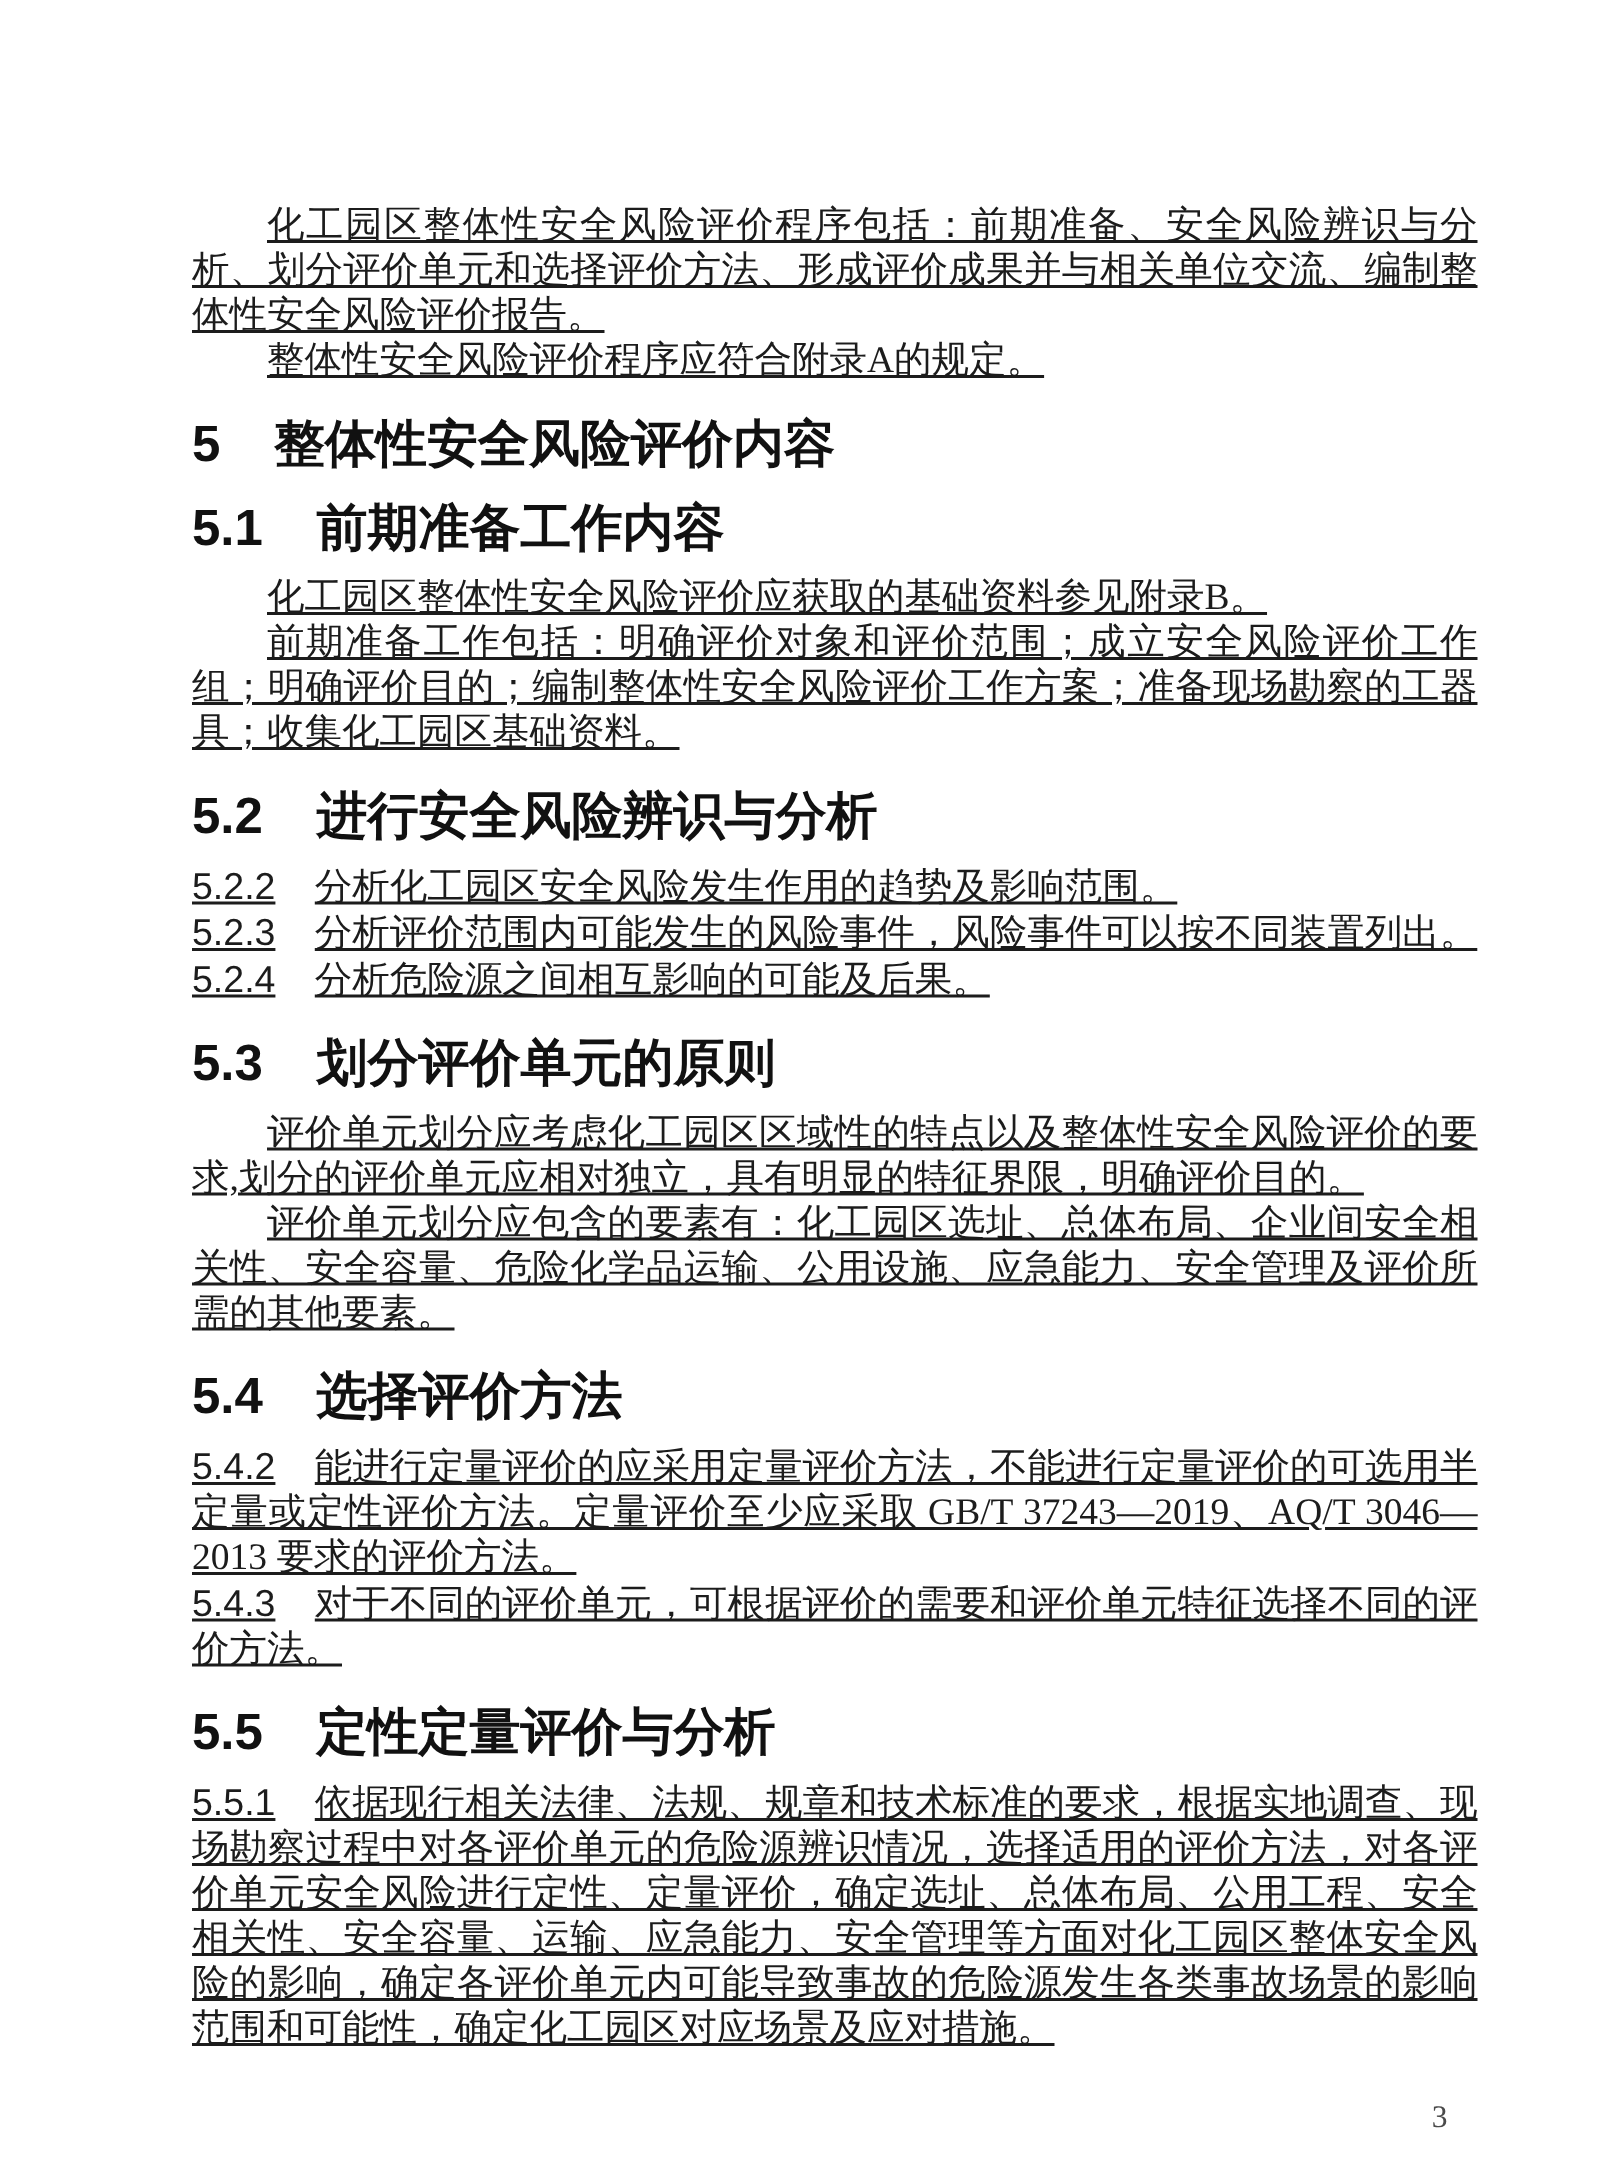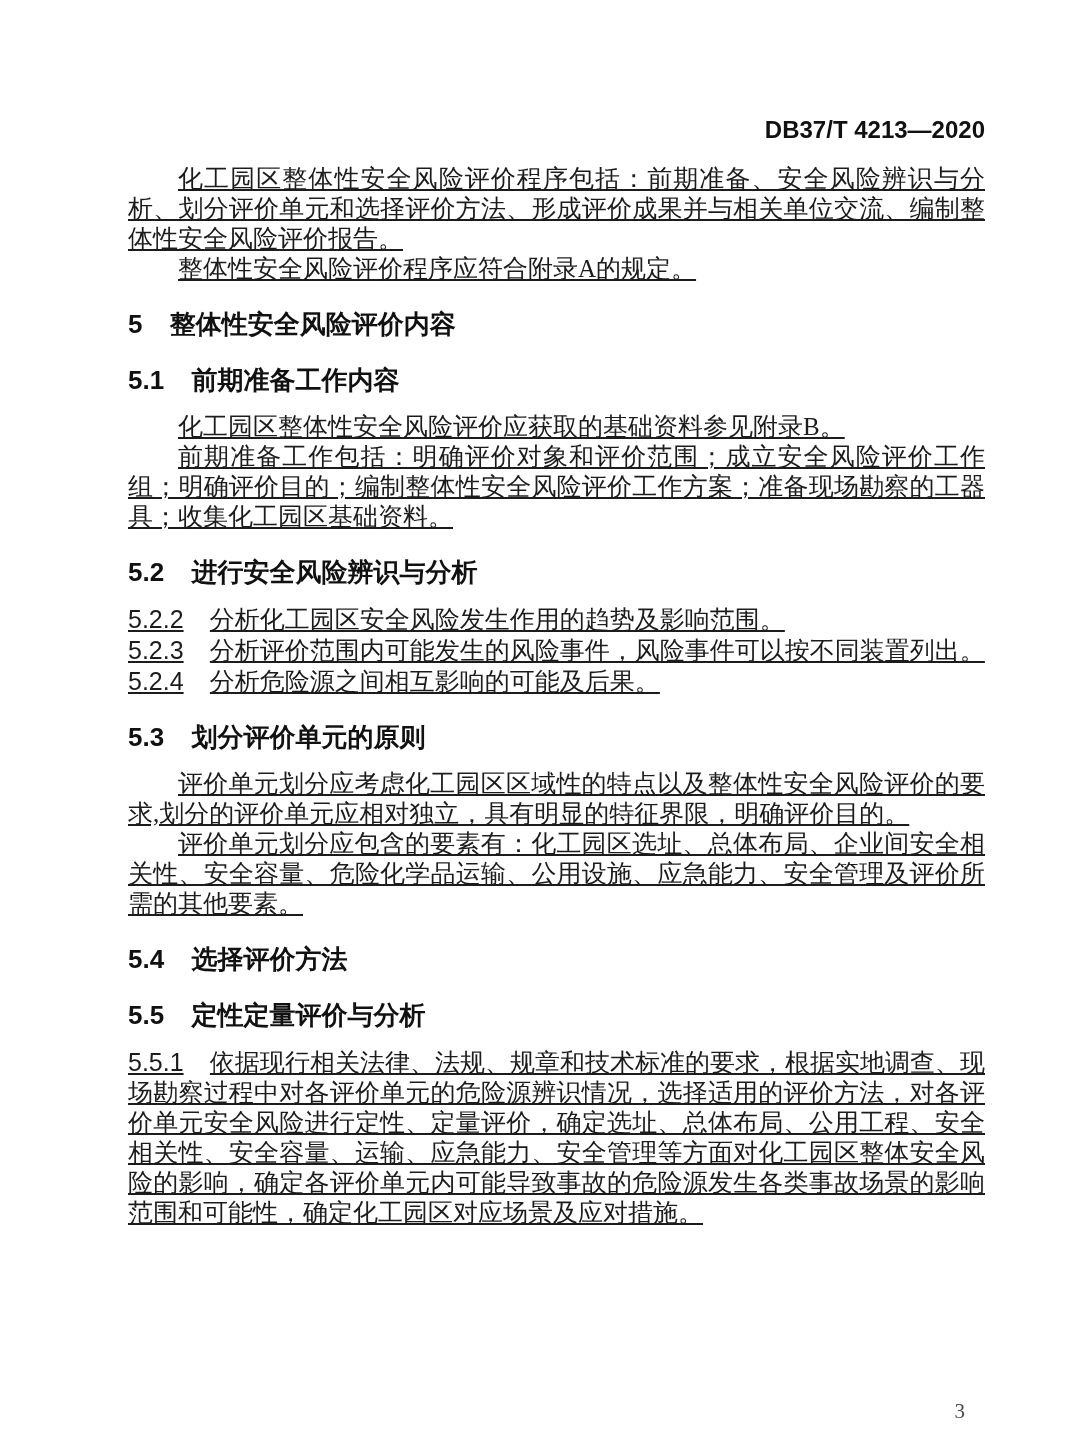--- a/index.html
+++ b/index.html
@@ -28,21 +28,21 @@
     line-height: 30px;
     text-align: justify;
     margin: 0;
     text-decoration: underline;
   }
   .indent { text-indent: 2em; }
   .intro-block { margin-top: 20px; }
   .sec-heading {
     font-family: "Liberation Sans", "DejaVu Sans", sans-serif;
     font-weight: bold;
-    font-size: 26px;
+    font-size: 34px;
     line-height: 32px;
     margin: 24px 0 16px 0;
     color: #111;
   }
   .sec-heading .sec-num { margin-right: 1.05em; }
   .clause-num {
     font-family: "Liberation Sans", "DejaVu Sans", sans-serif;
     margin-right: 1.05em;
     white-space: nowrap;
   }
@@ -54,23 +54,20 @@
     line-height: 22px;
     color: #4a4a4a;
     font-family: "Liberation Serif", "DejaVu Serif", serif;
   }
 </style>
 </head>
 <body>
 
 <div class="page">
 
-  <div class="doc-header">
-    <span>DB37/T 4213—2020</span>
-  </div>
 
   <div class="intro-block">
     <p class="body-p indent">化工园区整体性安全风险评价程序包括：前期准备、安全风险辨识与分析、划分评价单元和选择评价方法、形成评价成果并与相关单位交流、编制整体性安全风险评价报告。</p>
     <p class="body-p indent">整体性安全风险评价程序应符合附录A的规定。</p>
   </div>
 
   <h2 class="sec-heading"><span class="sec-num">5</span><span>整体性安全风险评价内容</span></h2>
 
   <h3 class="sec-heading"><span class="sec-num">5.1</span><span>前期准备工作内容</span></h3>
   <p class="body-p indent">化工园区整体性安全风险评价应获取的基础资料参见附录B。</p>
@@ -79,19 +76,21 @@
   <h3 class="sec-heading"><span class="sec-num">5.2</span><span>进行安全风险辨识与分析</span></h3>
   <p class="body-p"><span class="clause-num">5.2.2</span><span>分析化工园区安全风险发生作用的趋势及影响范围。</span></p>
   <p class="body-p"><span class="clause-num">5.2.3</span><span>分析评价范围内可能发生的风险事件，风险事件可以按不同装置列出。</span></p>
   <p class="body-p"><span class="clause-num">5.2.4</span><span>分析危险源之间相互影响的可能及后果。</span></p>
 
   <h3 class="sec-heading"><span class="sec-num">5.3</span><span>划分评价单元的原则</span></h3>
   <p class="body-p indent">评价单元划分应考虑化工园区区域性的特点以及整体性安全风险评价的要求,划分的评价单元应相对独立，具有明显的特征界限，明确评价目的。</p>
   <p class="body-p indent">评价单元划分应包含的要素有：化工园区选址、总体布局、企业间安全相关性、安全容量、危险化学品运输、公用设施、应急能力、安全管理及评价所需的其他要素。</p>
 
   <h3 class="sec-heading"><span class="sec-num">5.4</span><span>选择评价方法</span></h3>
+  <p class="body-p"><span class="clause-num">5.4.2</span><span>能进行定量评价的应采用定量评价方法，不能进行定量评价的可选用半定量或定性评价方法。定量评价至少应采取 GB/T 37243—2019、AQ/T 3046—2013 要求的评价方法。</span></p>
+  <p class="body-p"><span class="clause-num">5.4.3</span><span>对于不同的评价单元，可根据评价的需要和评价单元特征选择不同的评价方法。</span></p>
 
   <h3 class="sec-heading"><span class="sec-num">5.5</span><span>定性定量评价与分析</span></h3>
   <p class="body-p"><span class="clause-num">5.5.1</span><span>依据现行相关法律、法规、规章和技术标准的要求，根据实地调查、现场勘察过程中对各评价单元的危险源辨识情况，选择适用的评价方法，对各评价单元安全风险进行定性、定量评价，确定选址、总体布局、公用工程、安全相关性、安全容量、运输、应急能力、安全管理等方面对化工园区整体安全风险的影响，确定各评价单元内可能导致事故的危险源发生各类事故场景的影响范围和可能性，确定化工园区对应场景及应对措施。</span></p>
 
   <div class="page-number">3</div>
 
 </div>
 
 </body></html>

